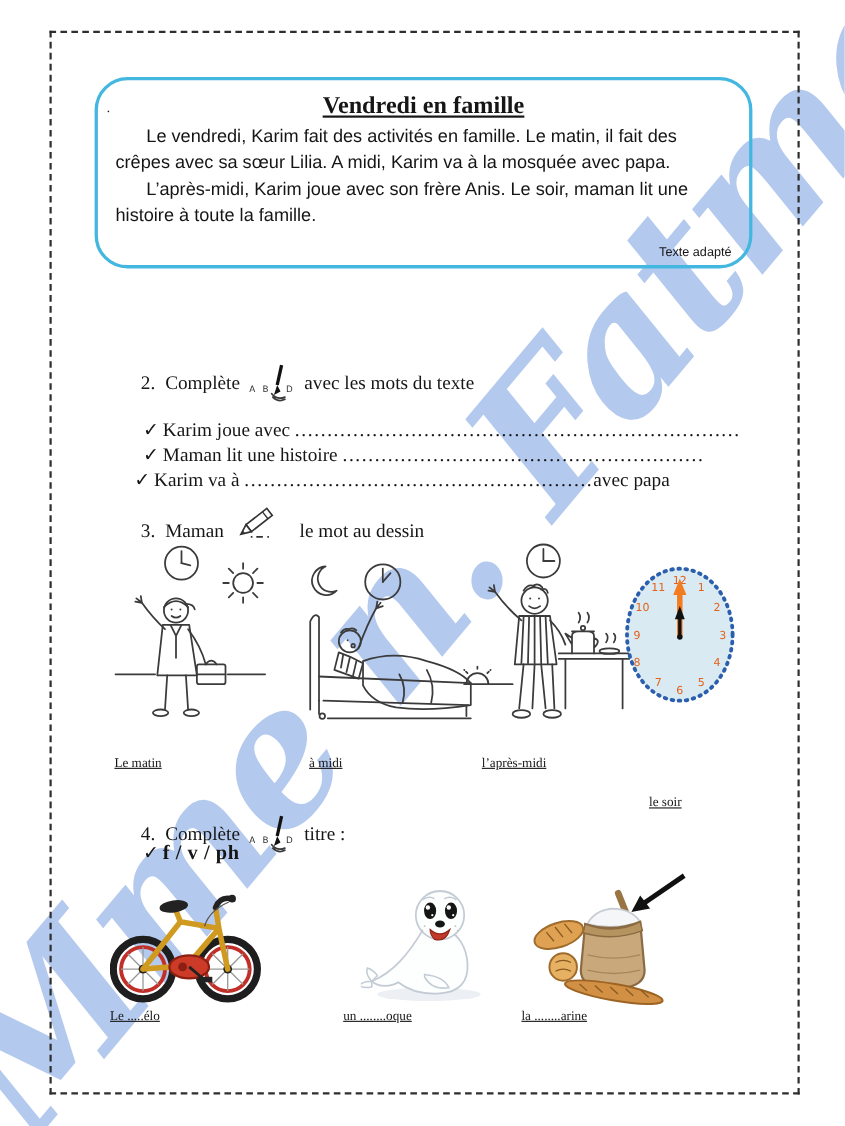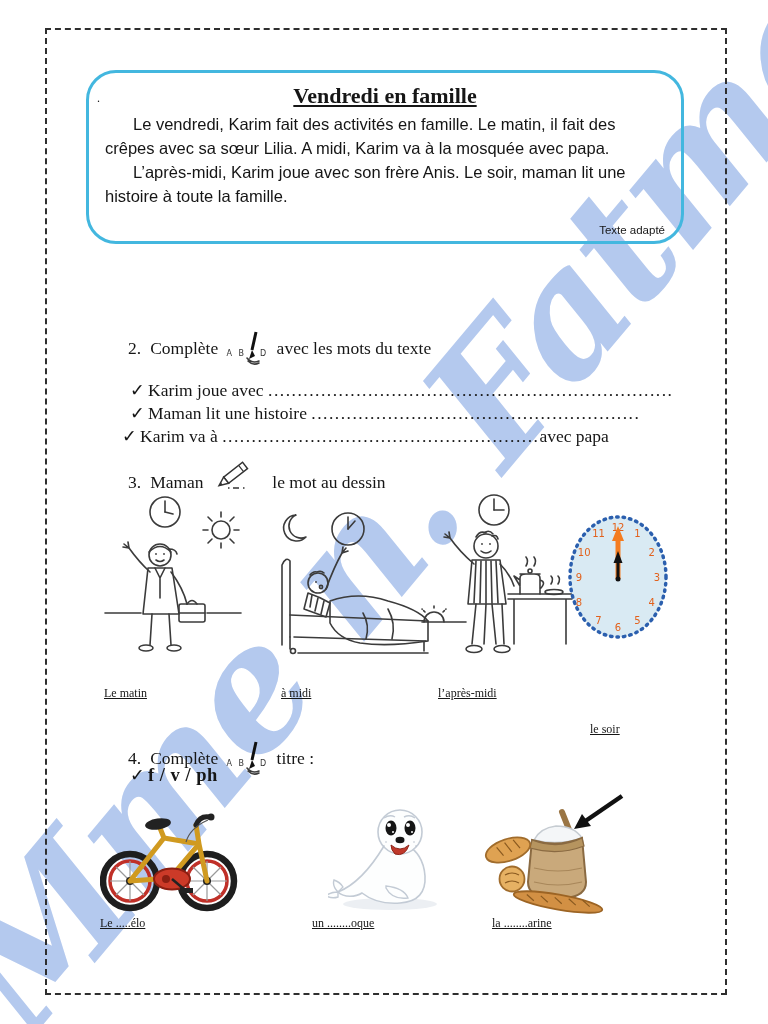--- a/index.html
+++ b/index.html
@@ -289,15 +289,15 @@
       <path d="M27 85 q7 -4 14 0 M27 93 q7 -4 14 0" stroke="#8a5a20" stroke-width="1.2" fill="none"></path>
       <g transform="rotate(10 80 112)">
         <ellipse cx="80" cy="112" rx="45" ry="7.5" fill="#d29044" stroke="#9c6424" stroke-width="1.8"></ellipse>
         <path d="M48 110 l8 5 M62 109 l8 5 M76 108 l8 5 M90 107 l8 5 M104 106 l8 5" stroke="#8a5a20" stroke-width="1.2"></path>
       </g>
     </svg>
   </div>
 
   <span class="lbl" style="left:100px;top:916px;">Le .....élo</span>
   <span class="lbl" style="left:312px;top:916px;">un ........oque</span>
-  <span class="lbl" style="left:492px;top:916px;text-align:center;">la  ........arine</span>
+  <span class="lbl" style="left:474px;top:916px;text-align:center;">la  ........arine</span>
 
 </div>
 
 </body></html>

